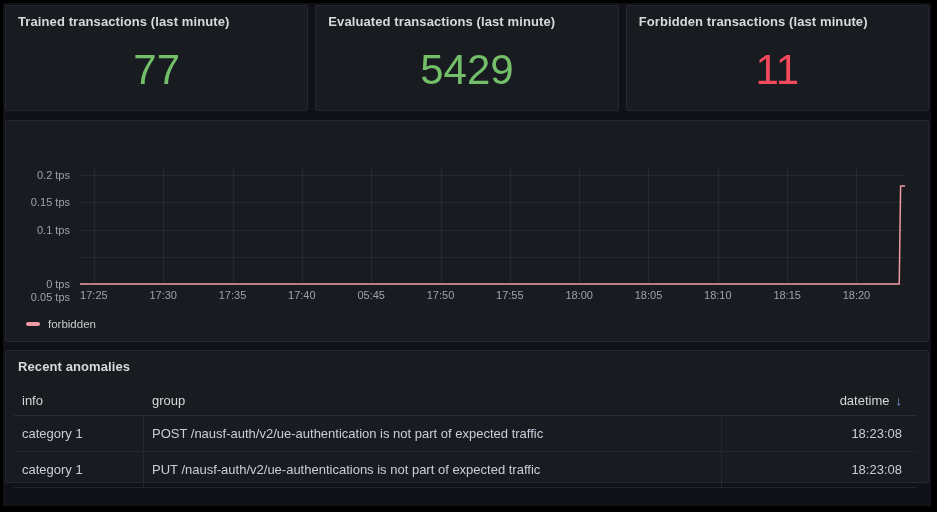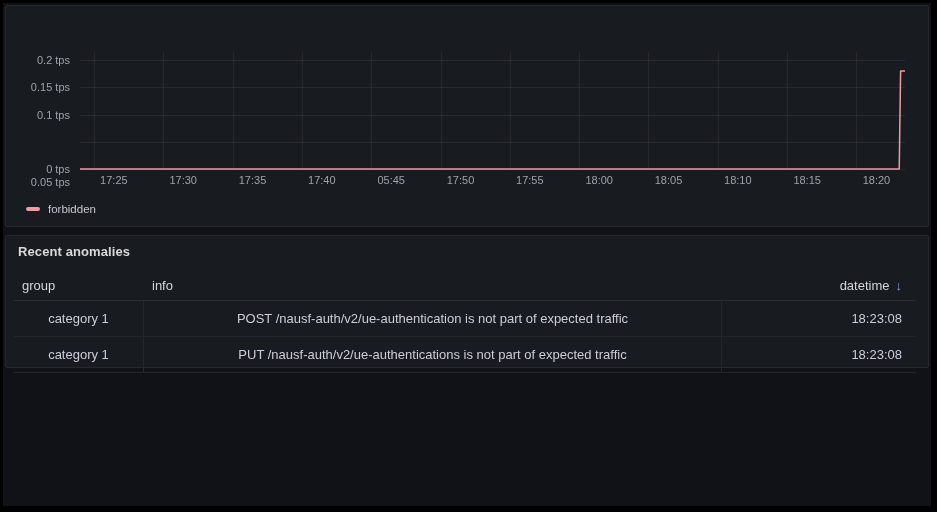--- a/index.html
+++ b/index.html
@@ -29,48 +29,62 @@
   }
   
   .chart-panel{height:222px;margin-bottom:8px;}
   .plot{position:absolute;left:74px;right:23px;top:46px;height:117px;}
   .plot svg{position:absolute;left:0;top:0;overflow:visible;}
   .ylabels{position:absolute;left:0;width:64px;top:46px;height:117px;}
   .ylabels span{
     position:absolute;right:0;transform:translateY(-50%);
     font-size:11px;color:#9da2ad;white-space:nowrap;text-align:right;
   }
-  .xlabels{position:absolute;left:74px;right:23px;top:168px;height:16px;margin-left:20px;}
+  .xlabels{position:absolute;left:74px;right:23px;top:168px;height:16px;}
   .xlabels span{
     position:absolute;transform:translateX(-50%);
     font-size:11px;color:#9da2ad;white-space:nowrap;
   }
   .legend{position:absolute;left:20px;top:197px;display:flex;align-items:center;gap:8px;}
   .legend-swatch{width:14px;height:4px;border-radius:2px;}
   .legend-label{font-size:11.5px;color:#c7c8cc;}
   
   .table-panel{height:133px;}
   .anomaly-table{margin:14px 12px 0 8px;}
   .t-row{
     display:grid;grid-template-columns:130px 578px 1fr;align-items:center;
   }
   .t-head{border-bottom:1px solid #2a2d33;}
   .t-head .cell{padding:5px 8px 7px 8px;font-size:13px;font-weight:500;color:#d5d6db;}
   .t-body .t-row{border-bottom:1px solid #22252b;}
-  .t-body .cell{padding:10px 8px;font-size:13px;color:#ccccdc;white-space:nowrap;overflow:hidden;text-align:center;}
+  .t-body .cell{padding:10px 8px;font-size:13px;color:#ccccdc;white-space:nowrap;overflow:hidden;}
   .t-body .cell.c1,.t-body .cell.c2{border-right:1px solid #24272d;}
   .cell.right{text-align:right;padding-right:14px;}
   .th-sorted{color:#84a9e8;}
   .sort-icon{font-size:13px;color:#84a9e8;margin-left:6px;}
 </style>
 </head>
 <body>
 
 <div class="dashboard">
 
+  <div class="row-stats">
+    <div class="panel stat-panel">
+      <div class="panel-title">Trained transactions (last minute)</div>
+      <div class="stat-value" style="color: rgb(115, 191, 105);">77</div>
+    </div>
+    <div class="panel stat-panel">
+      <div class="panel-title">Evaluated transactions (last minute)</div>
+      <div class="stat-value" style="color: rgb(115, 191, 105);">5429</div>
+    </div>
+    <div class="panel stat-panel">
+      <div class="panel-title">Forbidden transactions (last minute)</div>
+      <div class="stat-value" style="color: rgb(242, 73, 92);">11</div>
+    </div>
+  </div>
 
   <div class="panel chart-panel">
     <div class="ylabels" id="ylabels">
         <span style="top: 117px;">0 tps</span>
         <span style="top: 89.7907px; margin-top: 40px;">0.05 tps</span>
         <span style="top: 62.5814px;">0.1 tps</span>
         <span style="top: 35.3721px;">0.15 tps</span>
         <span style="top: 8.16279px;">0.2 tps</span>
       </div>
     <div class="plot" id="plot">
@@ -113,22 +127,22 @@
       <span class="legend-swatch" id="legend-swatch" style="background: rgb(239, 154, 164);"></span>
       <span class="legend-label">forbidden</span>
     </div>
   </div>
 
   <div class="panel table-panel">
     <div class="panel-title">Recent anomalies</div>
     <div class="anomaly-table">
       <div class="t-head">
         <div class="t-row">
+          <div class="cell c2">info</div>
           <div class="cell c1">group</div>
-          <div class="cell c2">info</div>
           <div class="cell right th-sorted"><span>datetime</span><span class="sort-icon">↓</span></div>
         </div>
       </div>
       <div class="t-body">
         <div class="t-row">
           <div class="cell c1">category 1</div>
           <div class="cell c2">POST /nausf-auth/v2/ue-authentication is not part of expected traffic</div>
           <div class="cell right">18:23:08</div>
         </div>
         <div class="t-row">

